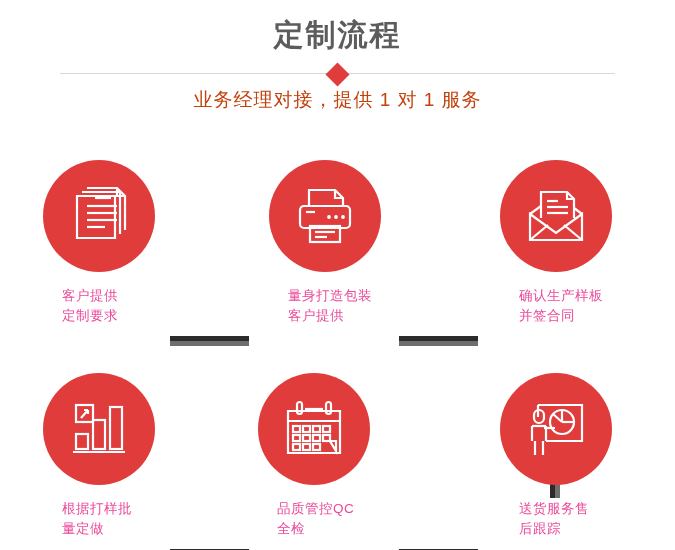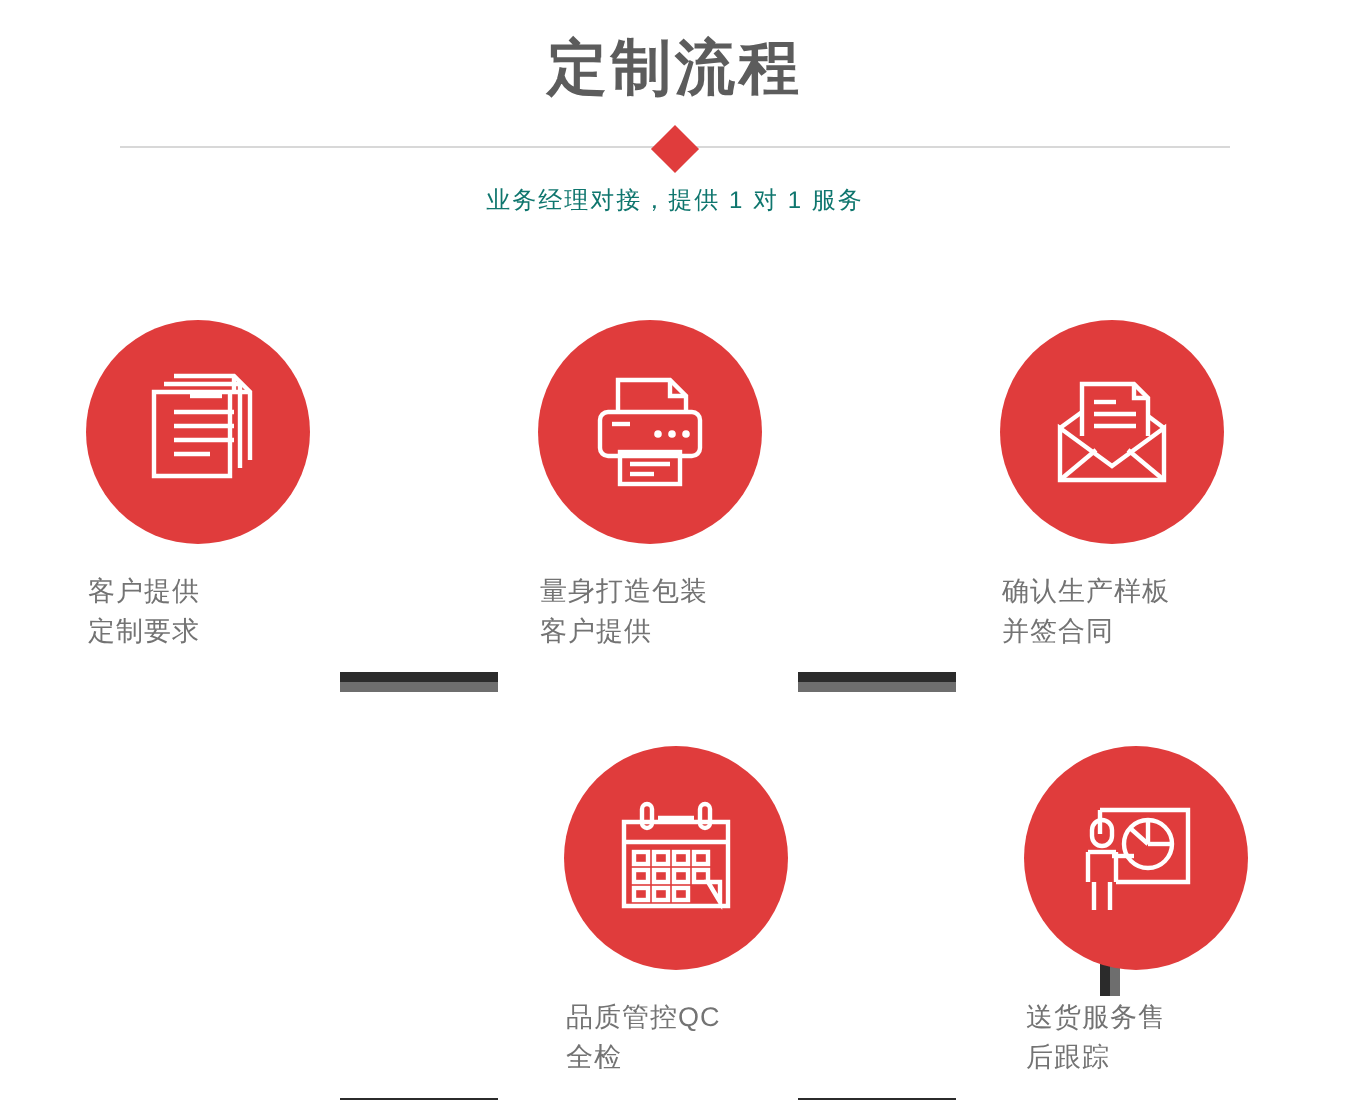--- a/index.html
+++ b/index.html
@@ -61,22 +61,22 @@
     margin-top: -8.5px;
     background: #e03c3c;
     transform: rotate(45deg);
   }
   .page-subtitle {
     position: absolute;
     left: 0;
     top: 89px;
     width: 675px;
     text-align: center;
-    font-size: 12px;
-    color: #0f766e;
+    font-size: 19px;
+    color: #c2410c;
     letter-spacing: 1px;
     line-height: 22px;
   }
 
   
   .flow {
     position: absolute;
     left: 0;
     top: 130px;
     width: 675px;
@@ -95,35 +95,35 @@
     margin-left: 0;
   }
   .circle svg {
     position: absolute;
     left: 50%;
     top: 50%;
     transform: translate(-50%, -50%);
   }
   .step-label {
     margin-top: 14px;
-    margin-left: 1px;
+    margin-left: 19px;
     font-size: 13.5px;
-    color: #737373;
+    color: #ec4899;
     line-height: 20px;
     letter-spacing: 0.5px;
     white-space: pre-line;
   }
 
   
   .step-0 { left: 43px;  top: 30px; }
   .step-1 { left: 269px; top: 30px; }
   .step-2 { left: 500px; top: 30px; font-family: Liberation Serif, serif; }
   .step-3 { left: 43px;  top: 243px; }
-  .step-4 { left: 282px; top: 243px; }
-  .step-5 { left: 512px; top: 243px; }
+  .step-4 { left: 258px; top: 243px; }
+  .step-5 { left: 500px; top: 243px; }
 
   
   .conn-h {
     position: absolute;
     width: 79px;
     height: 10px;
     background: linear-gradient(to bottom, #2b2b2b 0%, #2b2b2b 50%, #6e6e6e 50%, #6e6e6e 100%);
   }
   .conn-h-0 { left: 170px; top: 206px; }
   .conn-h-1 { left: 399px; top: 206px; }
@@ -211,20 +211,35 @@
         <path d="M6 30 L17 22"></path>
         <path d="M58 30 L50 24"></path>
         <path d="M6 56 L24 41"></path>
         <path d="M58 56 L40 41"></path>
       </svg>
     </div>
     <div class="step-label">确认生产样板
 并签合同</div>
   </div>
 
+  <div class="step step-3">
+    <div class="circle">
+      <svg width="64" height="64" viewBox="0 0 64 64" fill="none" stroke="#ffffff" stroke-width="2.2">
+        <rect x="9" y="8" width="17" height="17"></rect>
+        <path d="M14 21 L21 13"></path>
+        <path d="M21 13 H17 M21 13 V17"></path>
+        <rect x="9" y="37" width="12" height="15"></rect>
+        <rect x="26" y="23" width="12" height="29"></rect>
+        <rect x="43" y="10" width="12" height="42"></rect>
+        <line x1="6" y1="55" x2="58" y2="55"></line>
+      </svg>
+    </div>
+    <div class="step-label">根据打样批
+量定做</div>
+  </div>
 
   <div class="step step-4">
     <div class="circle">
       <svg width="64" height="64" viewBox="0 0 64 64" fill="none" stroke="#ffffff" stroke-width="2.2">
         <path d="M6 14 H58 V56 H6 Z"></path>
         <line x1="6" y1="24" x2="58" y2="24"></line>
         <rect x="15" y="5" width="5" height="12" rx="2.5"></rect>
         <rect x="44" y="5" width="5" height="12" rx="2.5"></rect>
         <line x1="23" y1="12" x2="41" y2="12"></line>
         <rect x="11" y="29" width="7" height="6"></rect>

